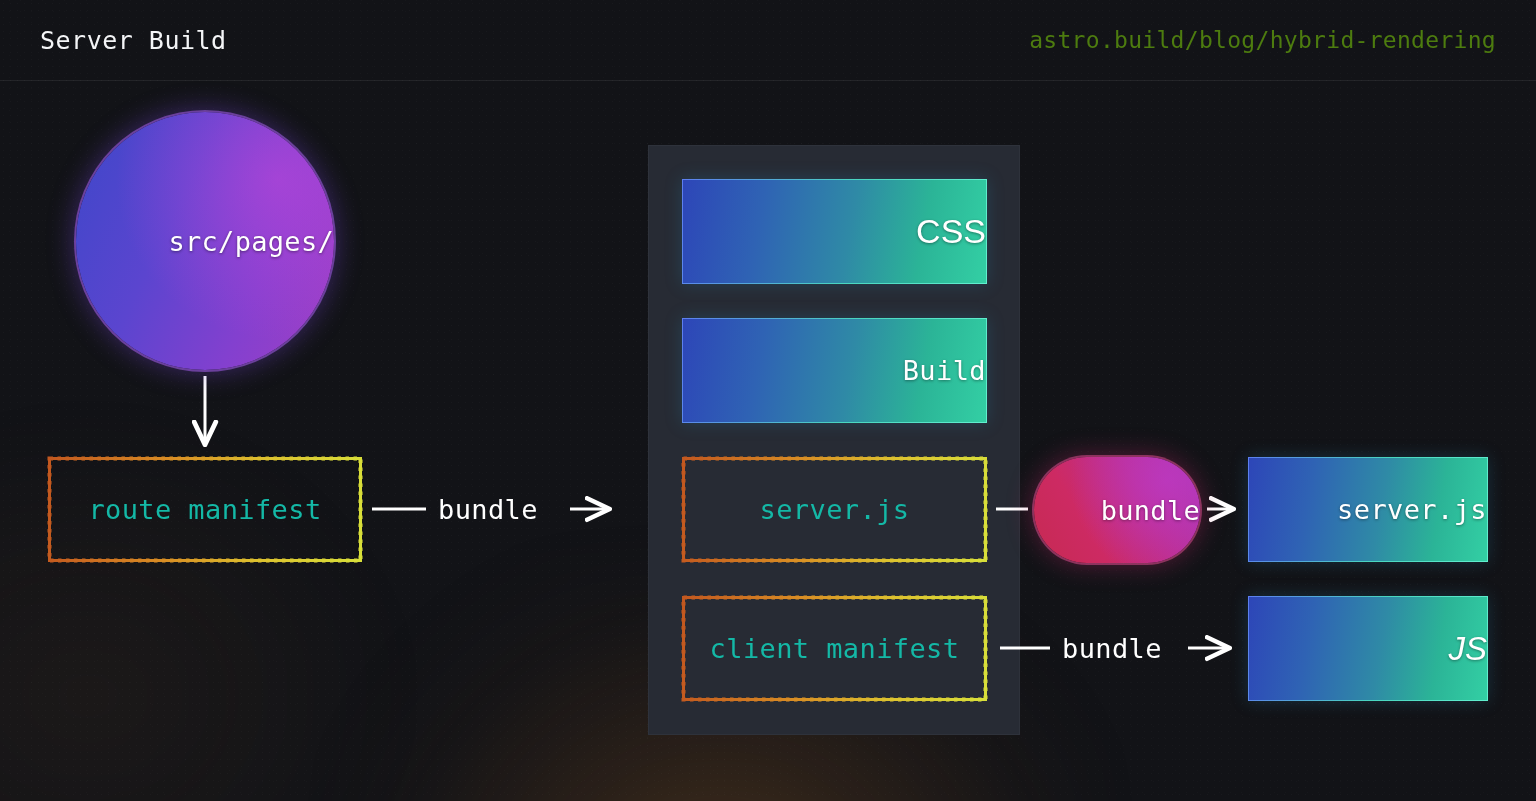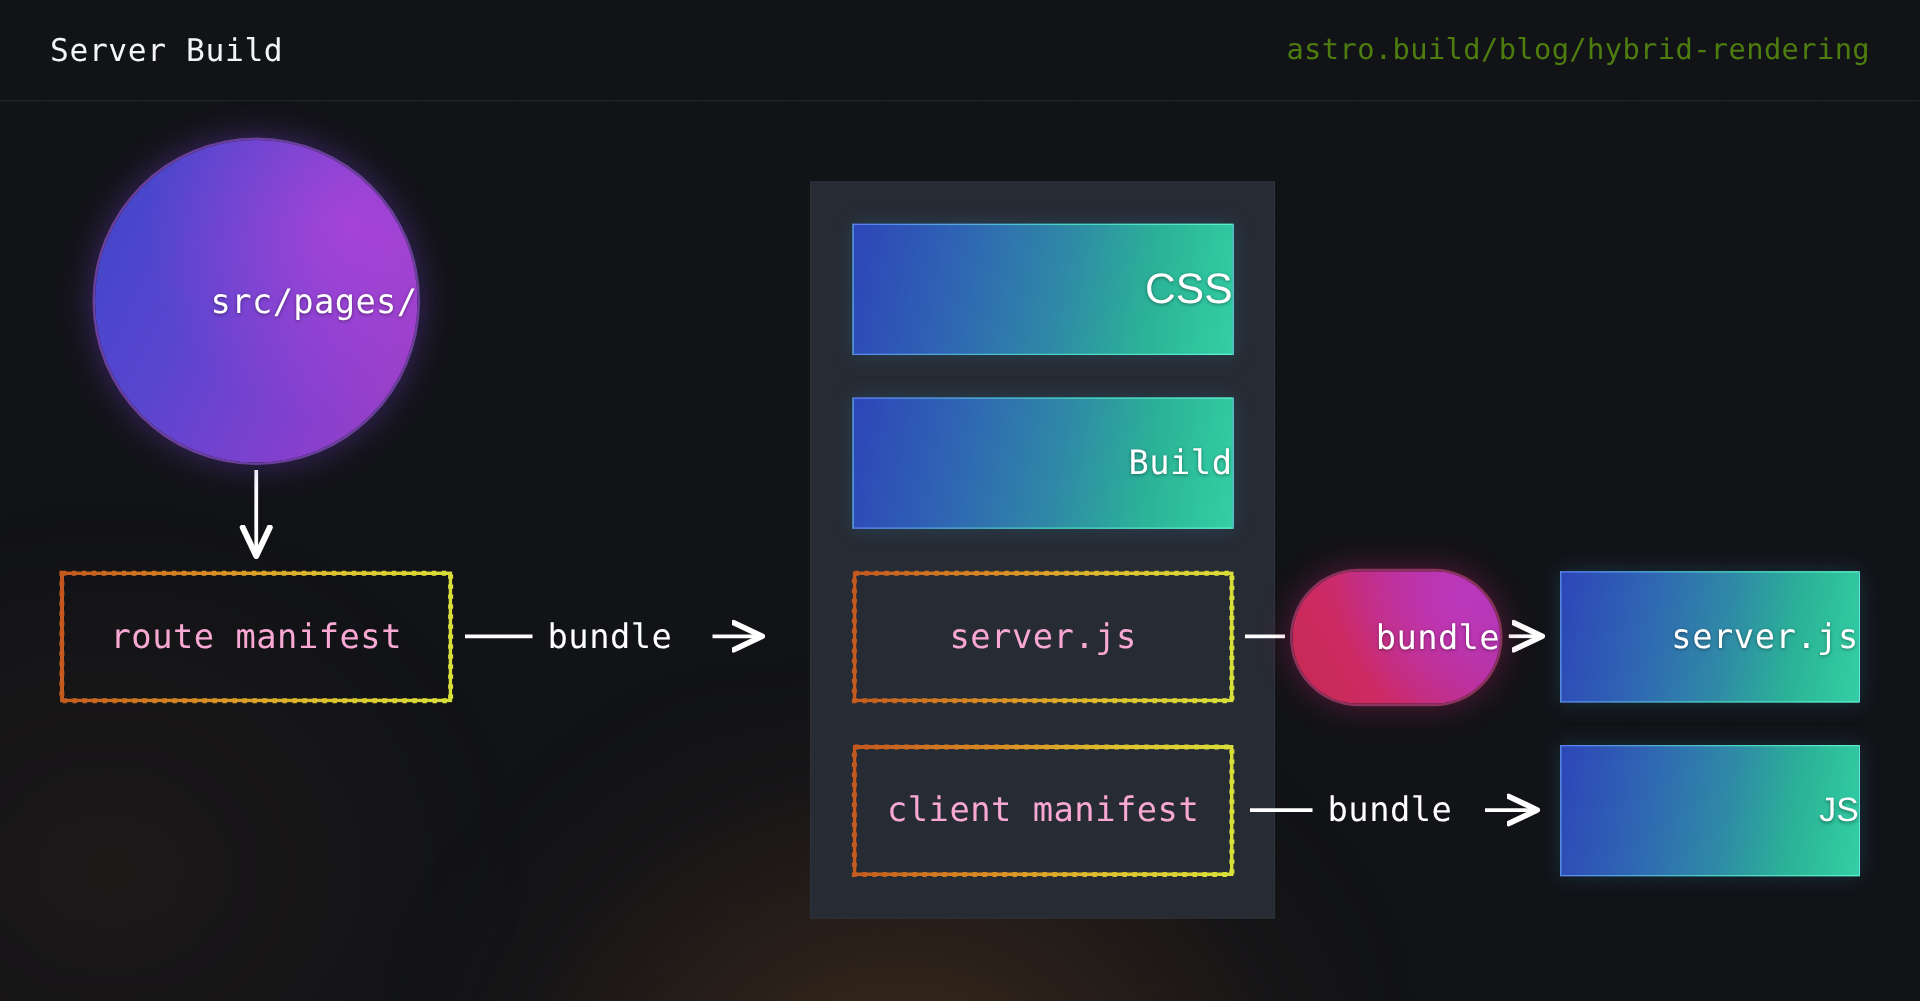--- a/index.html
+++ b/index.html
@@ -126,21 +126,21 @@
     box-shadow: 0 0 16px rgba(40,130,170,0.28);
   }
   .grad-box-label { text-shadow: 0 1px 3px rgba(0,0,0,0.4); }
 
   #node-css   { left: 682px; top: 179px; width: 305px; height: 105px; }
   #node-assets{ left: 682px; top: 318px; width: 305px; height: 105px; }
   #node-server-js-out { left: 1248px; top: 457px; width: 240px; height: 105px; }
   #node-js    { left: 1248px; top: 596px; width: 240px; height: 105px; }
 
   #node-css .grad-box-label    { font-family: "Liberation Sans", sans-serif; font-size: 34px; }
-  #node-js .grad-box-label     { font-family: "Liberation Sans", sans-serif; font-size: 27px; }
+  #node-js .grad-box-label     { font-family: "Liberation Sans", sans-serif; font-size: 33px; font-style: italic; }
   #node-assets .grad-box-label { font-size: 27px; letter-spacing: 0.4px; }
   #node-server-js-out .grad-box-label { font-size: 27px; letter-spacing: 0.4px; }
 
   
   .dotted-box {
     position: absolute;
     display: flex;
     align-items: center;
     justify-content: center;
     z-index: 5;
@@ -158,21 +158,21 @@
       linear-gradient(#000 0 0);
     -webkit-mask-composite: xor;
     mask:
       linear-gradient(#000 0 0) content-box,
       linear-gradient(#000 0 0);
     mask-composite: exclude;
     pointer-events: none;
   }
   .dotted-label {
     position: relative;
-    color: #f9a8d4;
+    color: #14b8a6;
     font-size: 27px;
     letter-spacing: 0.4px;
     z-index: 2;
   }
 
   #node-route-manifest { left: 48px; top: 457px; width: 314px; height: 105px; }
   #node-server-js-in   { left: 682px; top: 457px; width: 305px; height: 105px; }
   #node-client-manifest{ left: 682px; top: 596px; width: 305px; height: 105px; }
 
   

